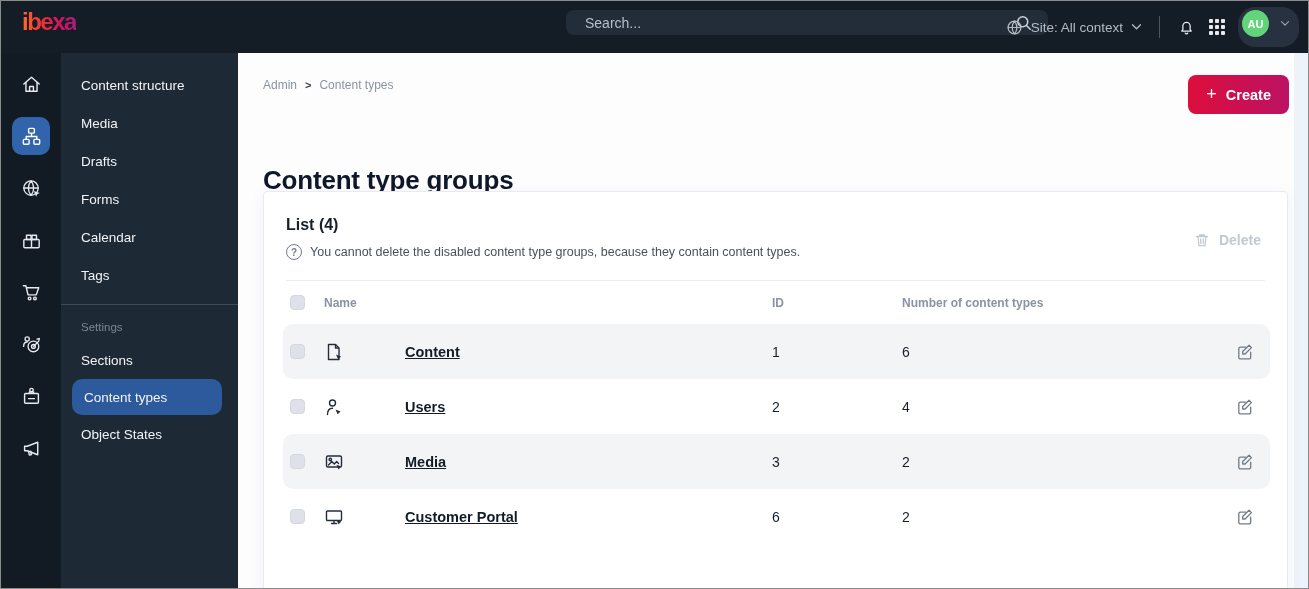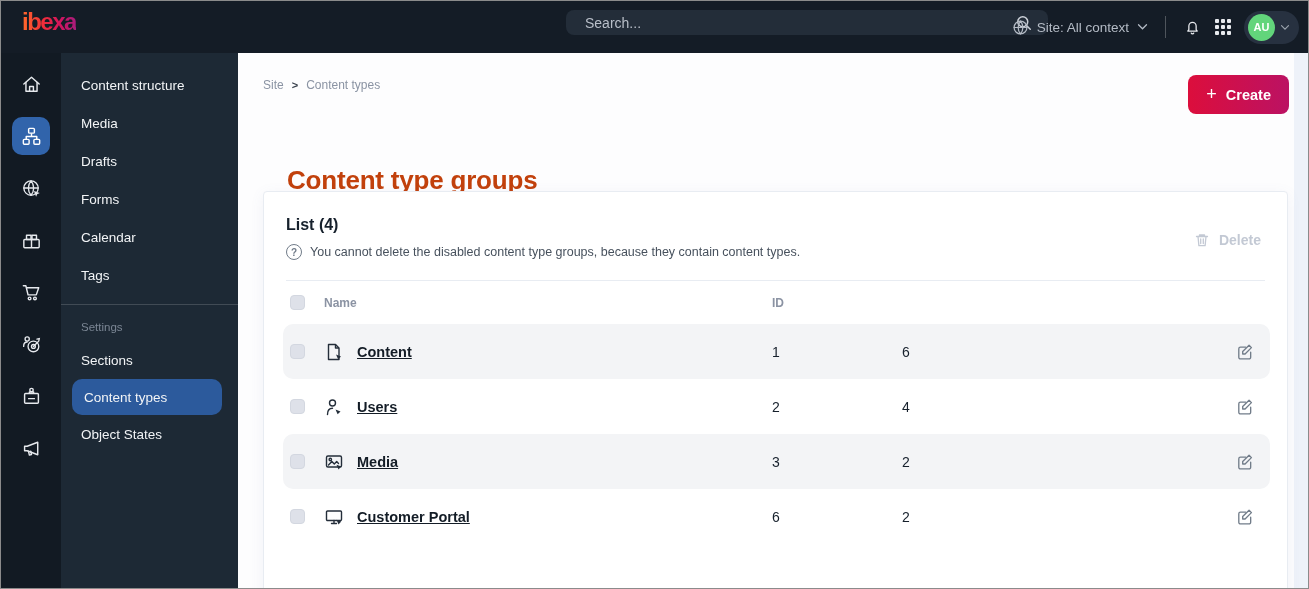--- a/index.html
+++ b/index.html
@@ -37,22 +37,22 @@
   .topbar-right {
     position: absolute; right: 9px; top: 0; height: 52px;
     display: flex; align-items: center; gap: 13px; color: #b4bbc5;
   }
   .site-ctx { display: flex; align-items: center; gap: 8px; }
   .site-ctx .label { font-size: 13.5px; color: #b4bbc5; }
   .vdiv { width: 1px; height: 22px; background: rgba(255,255,255,0.25); margin: 0 4px; }
   .grid-icon { display: grid; grid-template-columns: repeat(3, 4px); grid-gap: 2px; }
   .grid-icon i { width: 4px; height: 4px; background: #e8eaee; border-radius: 1px; display:block; }
   .avatar-pill {
-    display: flex; align-items: center; gap: 5px;
-    background: #273140; border-radius: 17px; padding: 3px 9px 3px 4px;
+    display: flex; align-items: center; gap: 11px;
+    background: #273140; border-radius: 17px; padding: 3px 9px 10px 4px;
   }
   .avatar-circle {
     width: 27px; height: 27px; border-radius: 50%;
     background: #62d57b; color: #fff; font-size: 11px; font-weight: 700;
     display: flex; align-items: center; justify-content: center; letter-spacing: 0;
   }
   .icn { display: inline-flex; }
 
   
   .rail {
@@ -96,21 +96,21 @@
     background: #eef2f9;
   }
   .breadcrumb {
     position: absolute; left: 25px; top: 25px;
     font-size: 12px; color: #8a93a3; display: flex; align-items: center; gap: 8px;
   }
   .breadcrumb .sep { color: #39414d; font-weight: 700; font-size: 11px; }
   .breadcrumb .crumb { cursor: pointer; }
   .page-title {
     position: absolute; left: 25px; top: 112px;
-    font-size: 26px; font-weight: 800; color: #c2410c; letter-spacing: -0.2px; margin-left: 24px;
+    font-size: 26px; font-weight: 800; color: #0f172a; letter-spacing: -0.2px;
   }
   .create-btn {
     position: absolute; right: 19px; top: 22px; height: 39px; min-width: 100px;
     border: none; border-radius: 8px; cursor: pointer;
     background: linear-gradient(90deg, #dc0e3c 0%, #bb1263 100%);
     color: #fff; font-size: 14.5px; font-weight: 700; font-family: inherit;
     display: flex; align-items: center; justify-content: center; gap: 9px;
     padding: 0 18px;
   }
   .create-btn .plus { font-size: 18px; font-weight: 400; line-height: 1; margin-top: -1px; }
@@ -154,21 +154,21 @@
   .checkbox {
     width: 15px; height: 15px; border-radius: 4px;
     background: #dee1e9; border: 1px solid #d3d7e0; cursor: pointer;
   }
   .tbody { padding: 0 17px 0 19px; }
   .trow { height: 55px; padding-left: 7px; padding-right: 3px; border-radius: 10px; }
   .trow.striped { background: #f3f4f6; }
   .type-icn { color: #242e3a; display: flex; }
   .row-name {
     font-size: 14.5px; font-weight: 600; color: #131c26;
-    text-decoration: underline; cursor: pointer; justify-self: start;
+    text-decoration: underline; cursor: pointer; justify-self: start; margin-left: 48px;
   }
   .cell-num { font-size: 14px; color: #16202c; }
   .edit-btn {
     background: none; border: none; color: #717c89; cursor: pointer;
     display: flex; justify-self: center; padding: 2px;
   }
 </style>
 </head>
 <body>
 
@@ -324,21 +324,21 @@
     <div class="menu-section-label">Settings</div>
     <div class="menu-item">Sections</div>
     <div class="menu-item active">Content types</div>
     <div class="menu-item">Object States</div>
   </nav>
 
   <main class="main">
     <div class="right-gutter"></div>
 
     <div class="breadcrumb">
-      <span class="crumb">Site</span>
+      <span class="crumb">Admin</span>
       <span class="sep">&gt;</span>
       <span class="crumb">Content types</span>
     </div>
 
     <button class="create-btn">
       <span class="plus">+</span>
       <span>Create</span>
     </button>
 
     <h1 class="page-title">Content type groups</h1>
@@ -359,20 +359,21 @@
         </span>
         <span>Delete</span>
       </button>
 
       <div class="card-divider"></div>
 
       <div class="thead">
         <span class="checkbox"></span>
         <span class="col-label col-name">Name</span>
         <span class="col-label">ID</span>
+        <span class="col-label">Number of content types</span>
         <span></span>
       </div>
 
       <div class="tbody">
 
         <div class="trow striped">
           <span class="checkbox"></span>
           <span class="type-icn">
             <svg width="20" height="20" viewBox="0 0 20 20" fill="none" stroke="currentColor" stroke-width="1.4" stroke-linejoin="round">
               <path d="M4.5 2.5h7L15 6v11.5H4.5z"></path>

